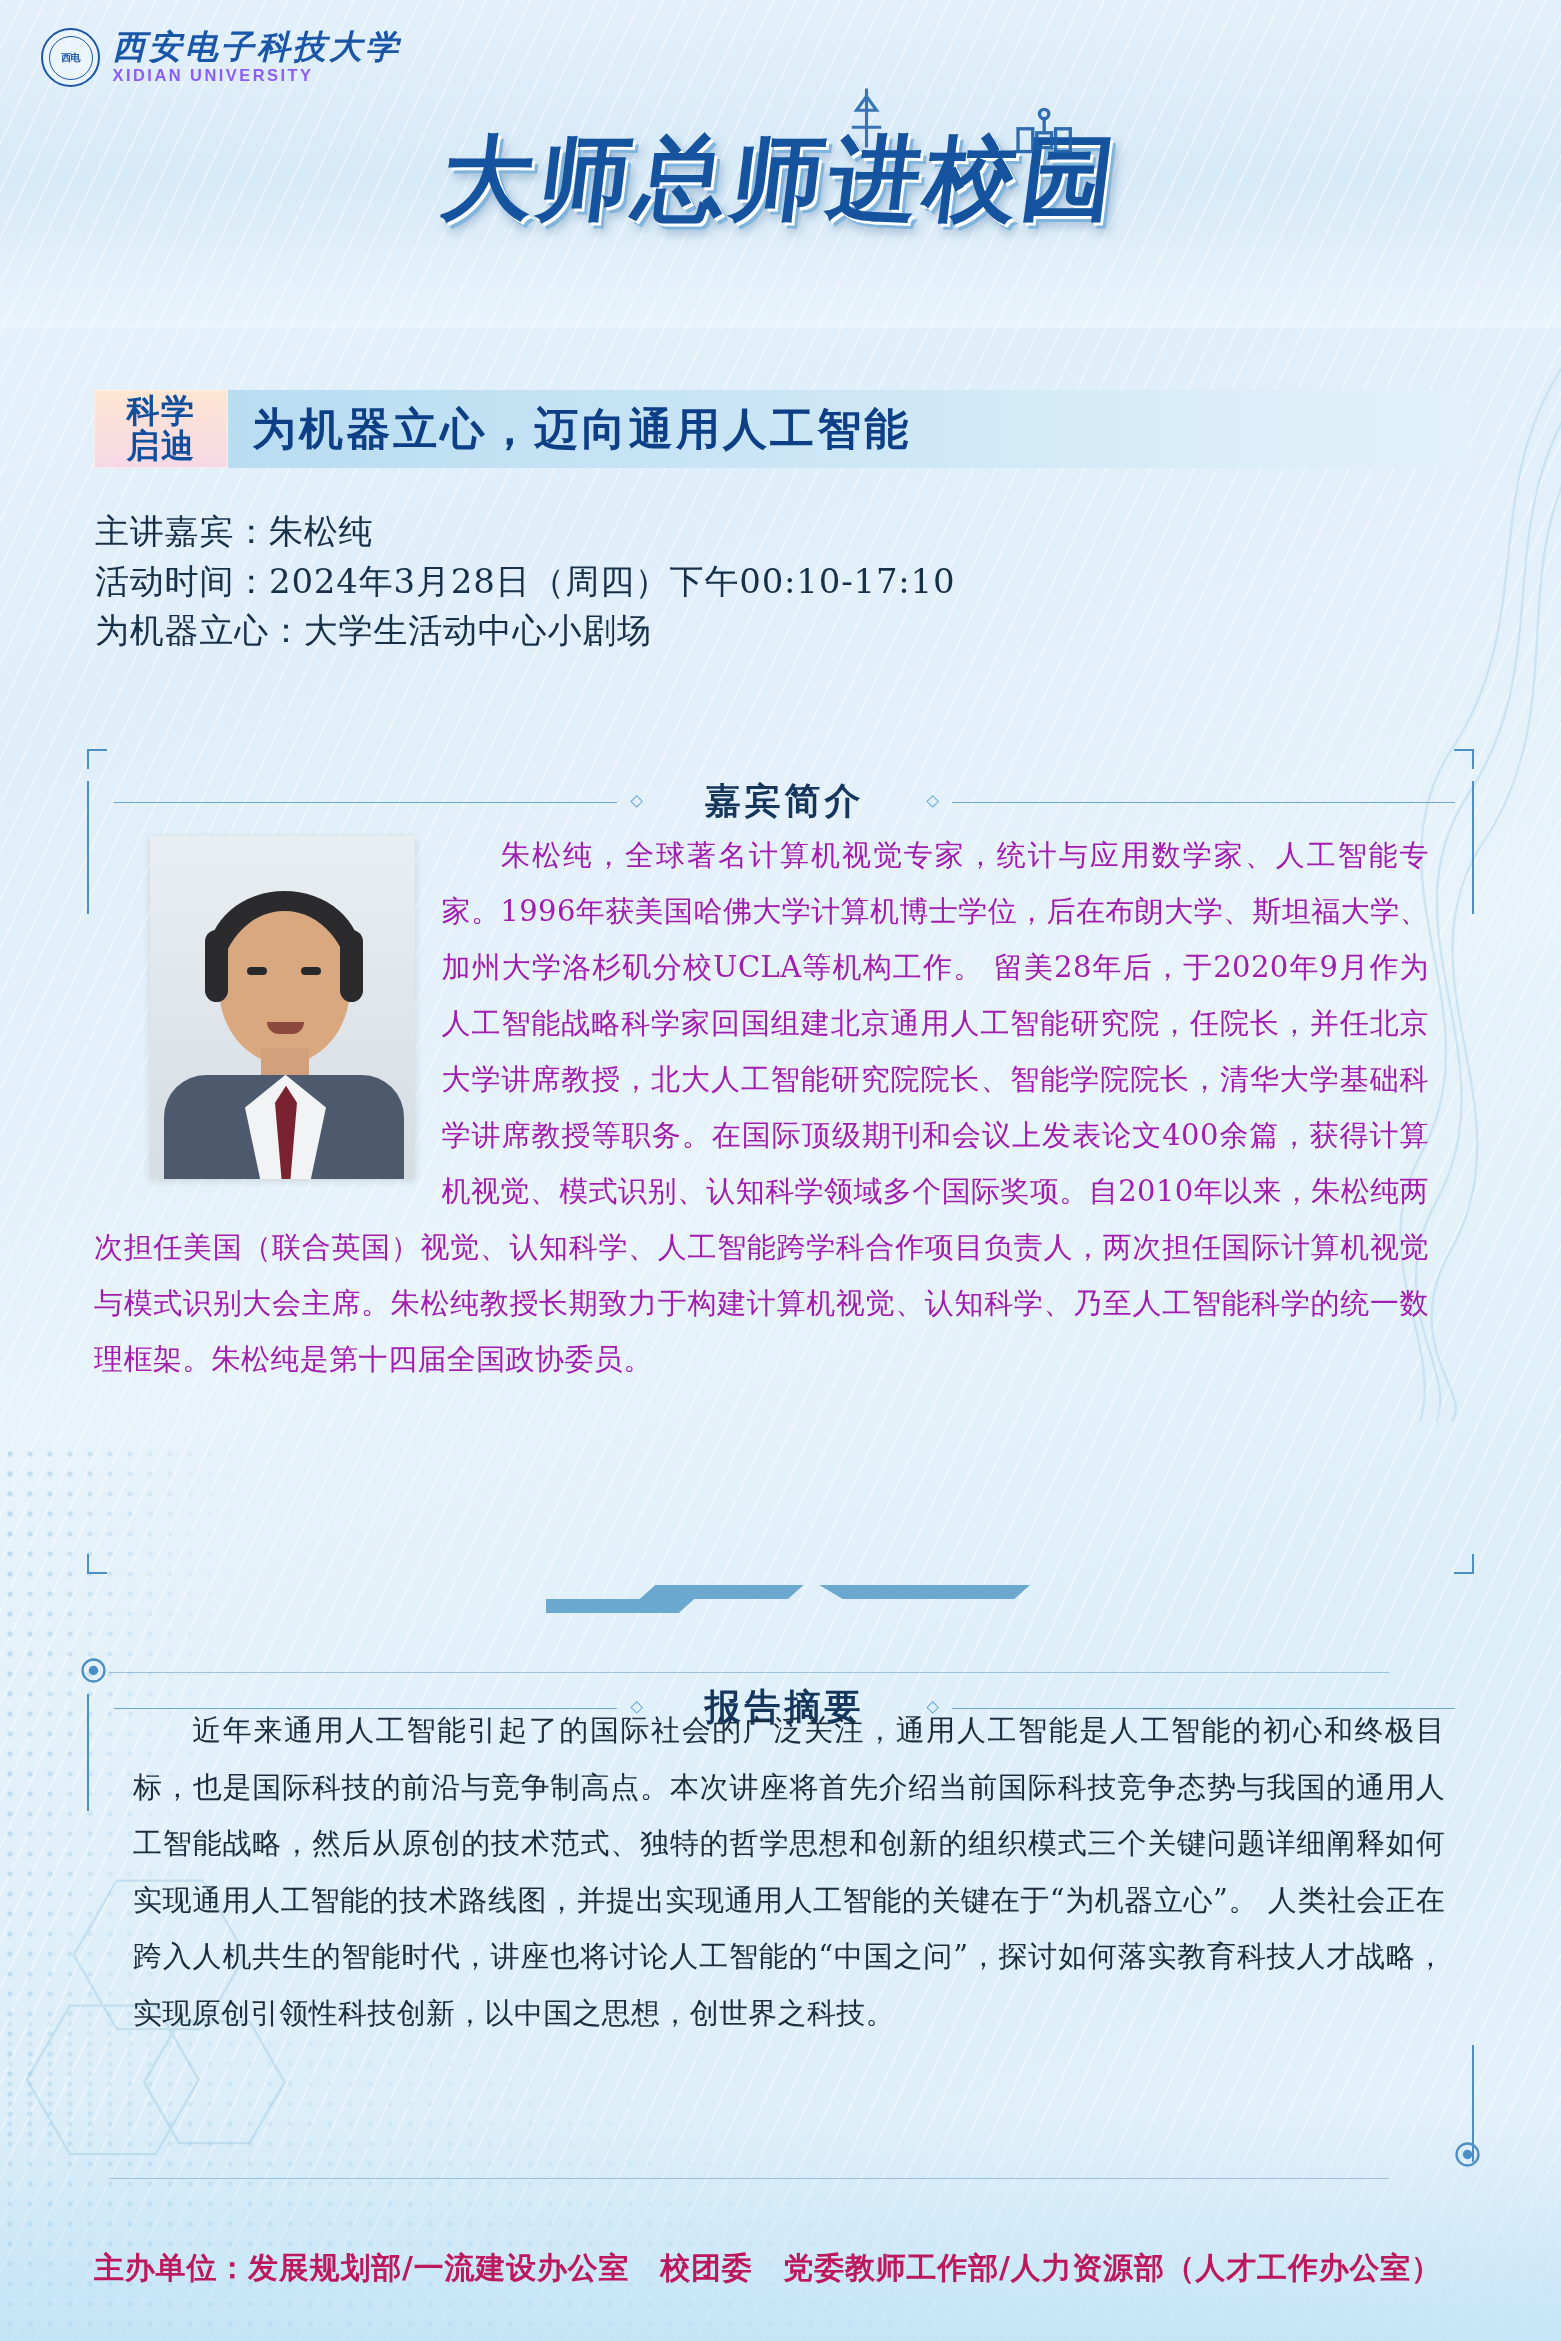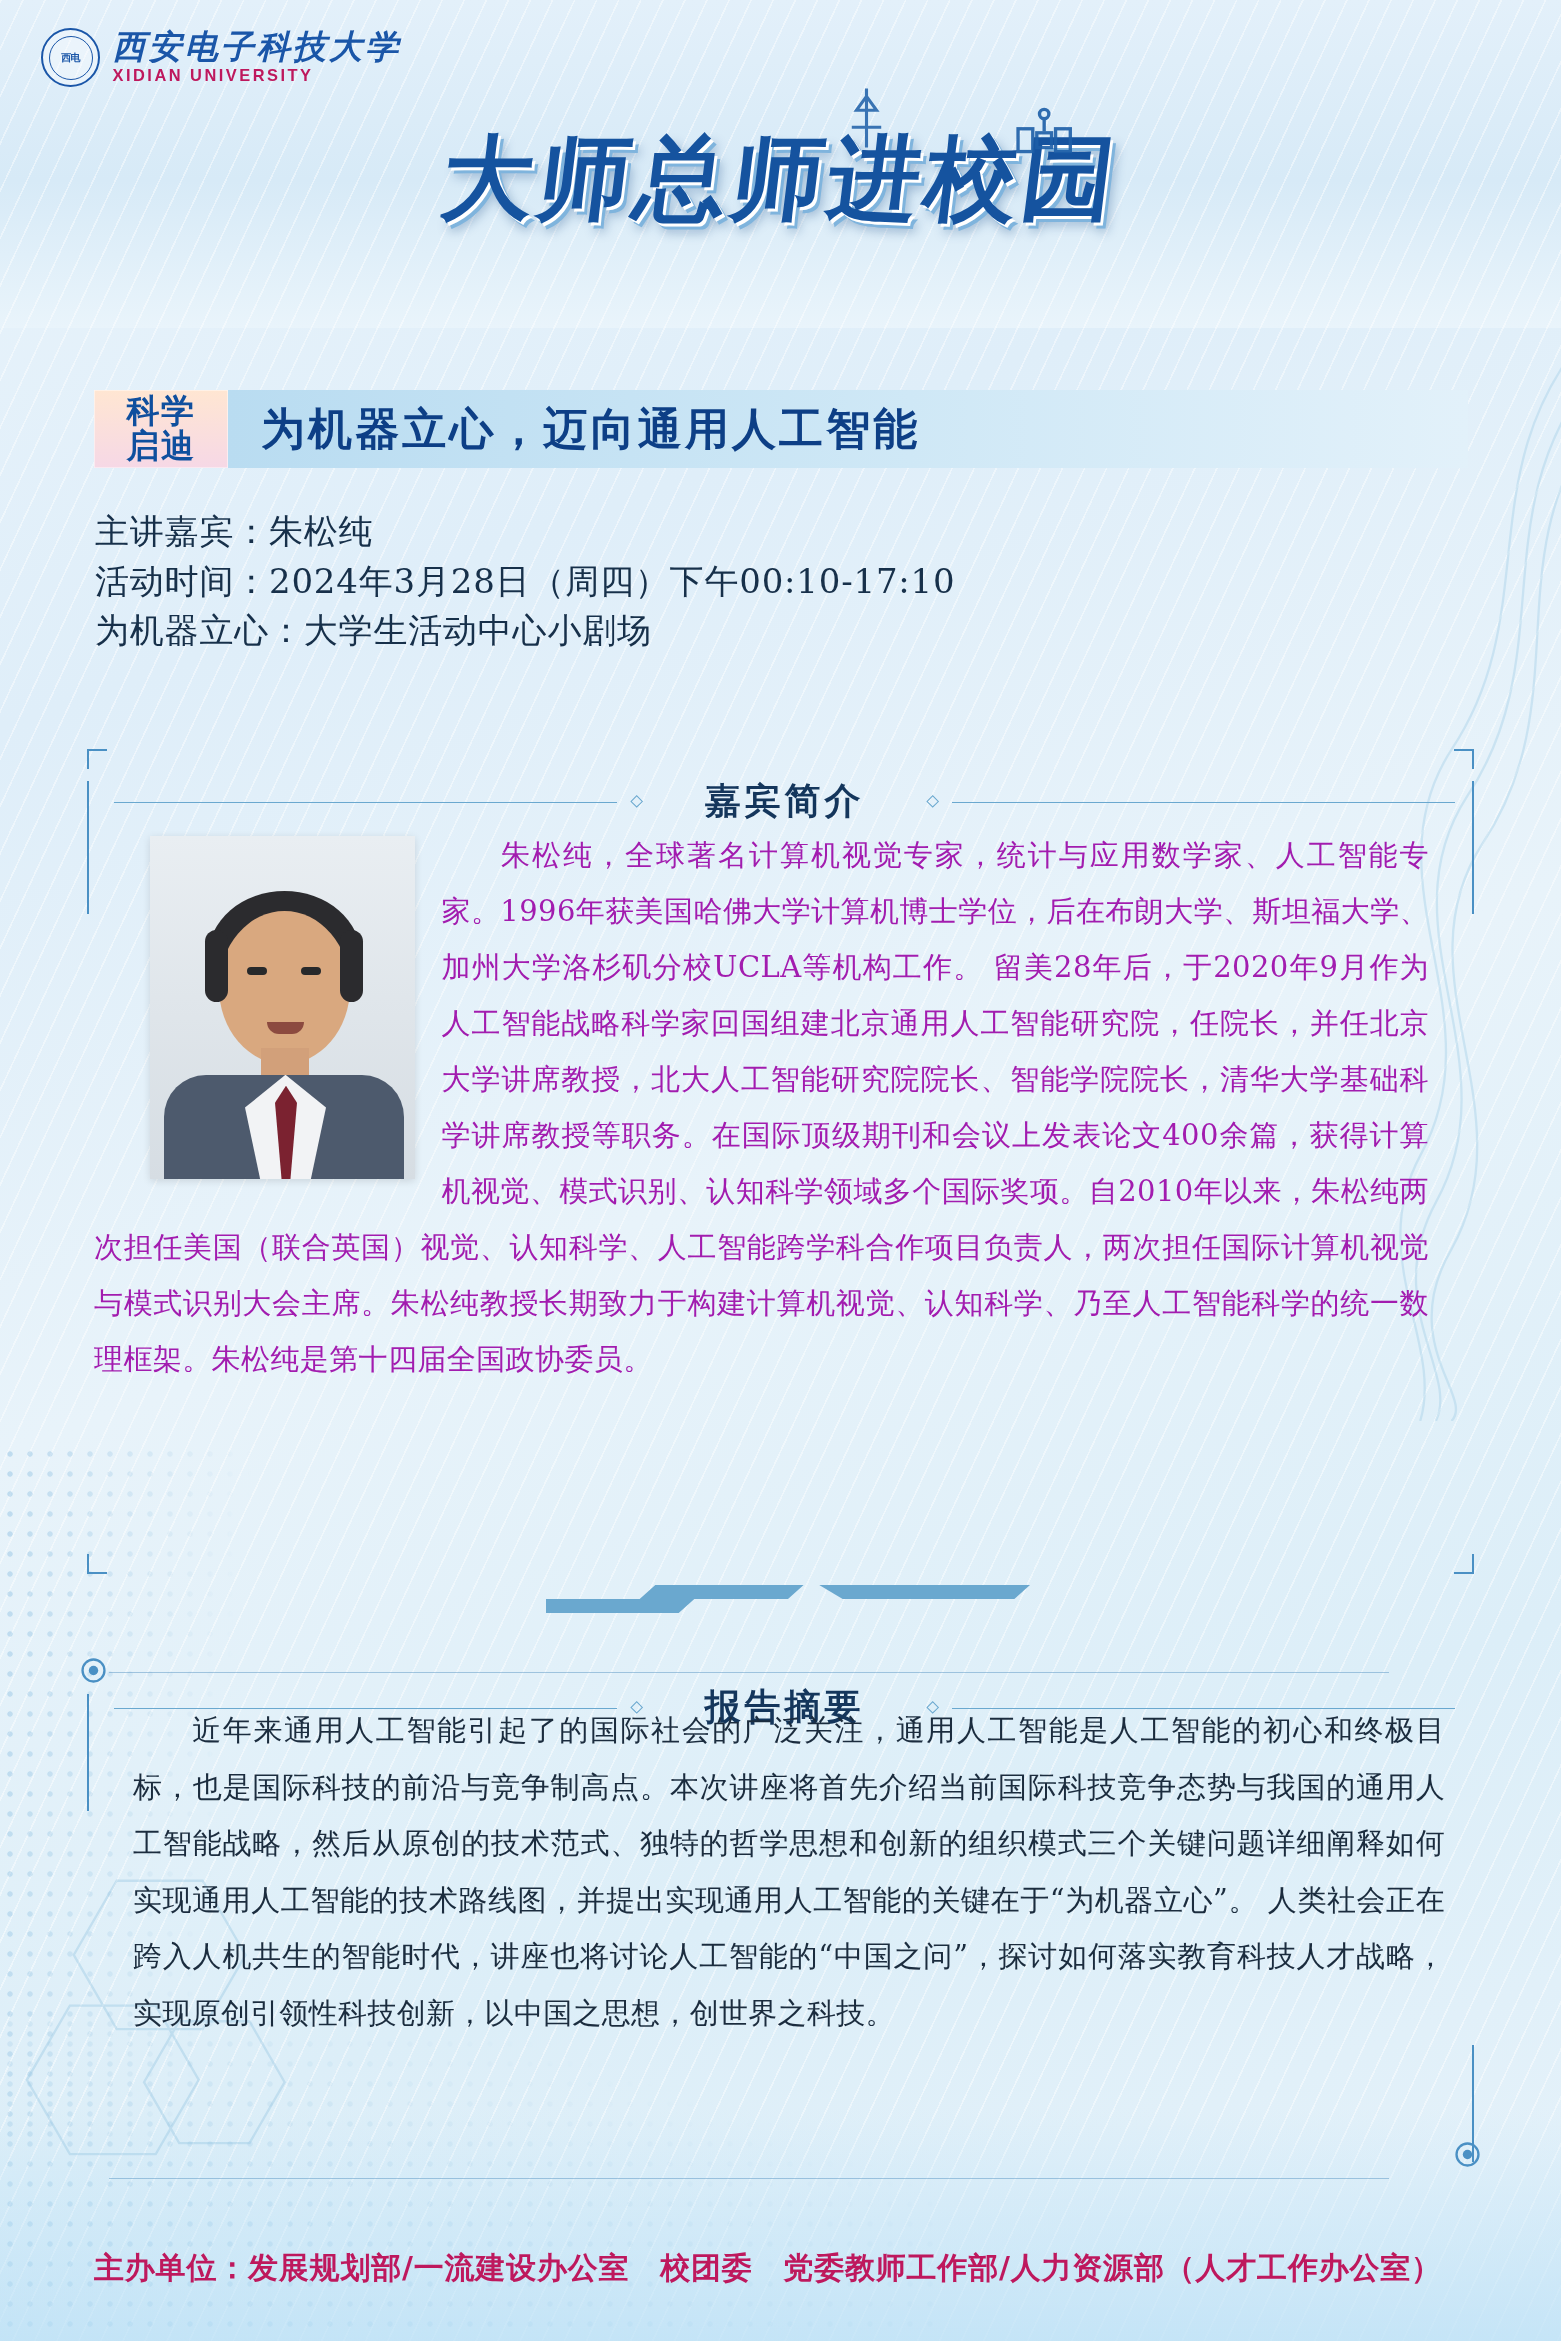--- a/index.html
+++ b/index.html
@@ -68,21 +68,21 @@
     position:absolute; inset:0; display:flex; align-items:center; justify-content:center;
     font-size: 10px; color:#1a56a8; font-weight:bold; letter-spacing:-0.8px;
   }
   .logo-cn {
     font-family: "DejaVu Serif", serif;
     font-size: 33px; font-weight: bold; color: #1a56a8; letter-spacing: 3.1px;
     line-height: 1;
     font-style: italic;
   }
   .logo-en {
-    font-size: 16.4px; color: #be185d; letter-spacing: 2.5px; font-weight: bold;
+    font-size: 16.4px; color: #8b5cf6; letter-spacing: 2.5px; font-weight: bold;
     margin-top: 3px;
   }
 
   
   .art-title {
     position: absolute; left: 0; right: 0; top: 117px;
     text-align: center;
   }
   .art-title .t {
     display:inline-block;
@@ -109,21 +109,21 @@
     box-shadow: inset 0 0 0 0.8px rgba(255,255,255,.6);
   }
   .topic-badge span {
     font-family: "DejaVu Serif", serif;
     font-size: 33px; font-weight: bold; color: #0f4f9e; line-height: 1.06;
     text-align: center; letter-spacing: 1.6px;
   }
   .topic-title {
     flex: 1; height: 78px;
     background: linear-gradient(90deg,#b9dcf1 0%, #cfe8f6 55%, #e2f1fa 100%);
-    display: flex; align-items: center; padding-left: 33px;
+    display: flex; align-items: center; padding-left: 24px;
   }
   .topic-title span {
     font-family: "DejaVu Serif", serif;
     font-size: 44px; font-weight: bold; color: #0d3f86; letter-spacing: 3.1px;
   }
 
   .meta {
     position: absolute; left: 95px; top: 507px; width: 1327px;
   }
   .meta-line {

